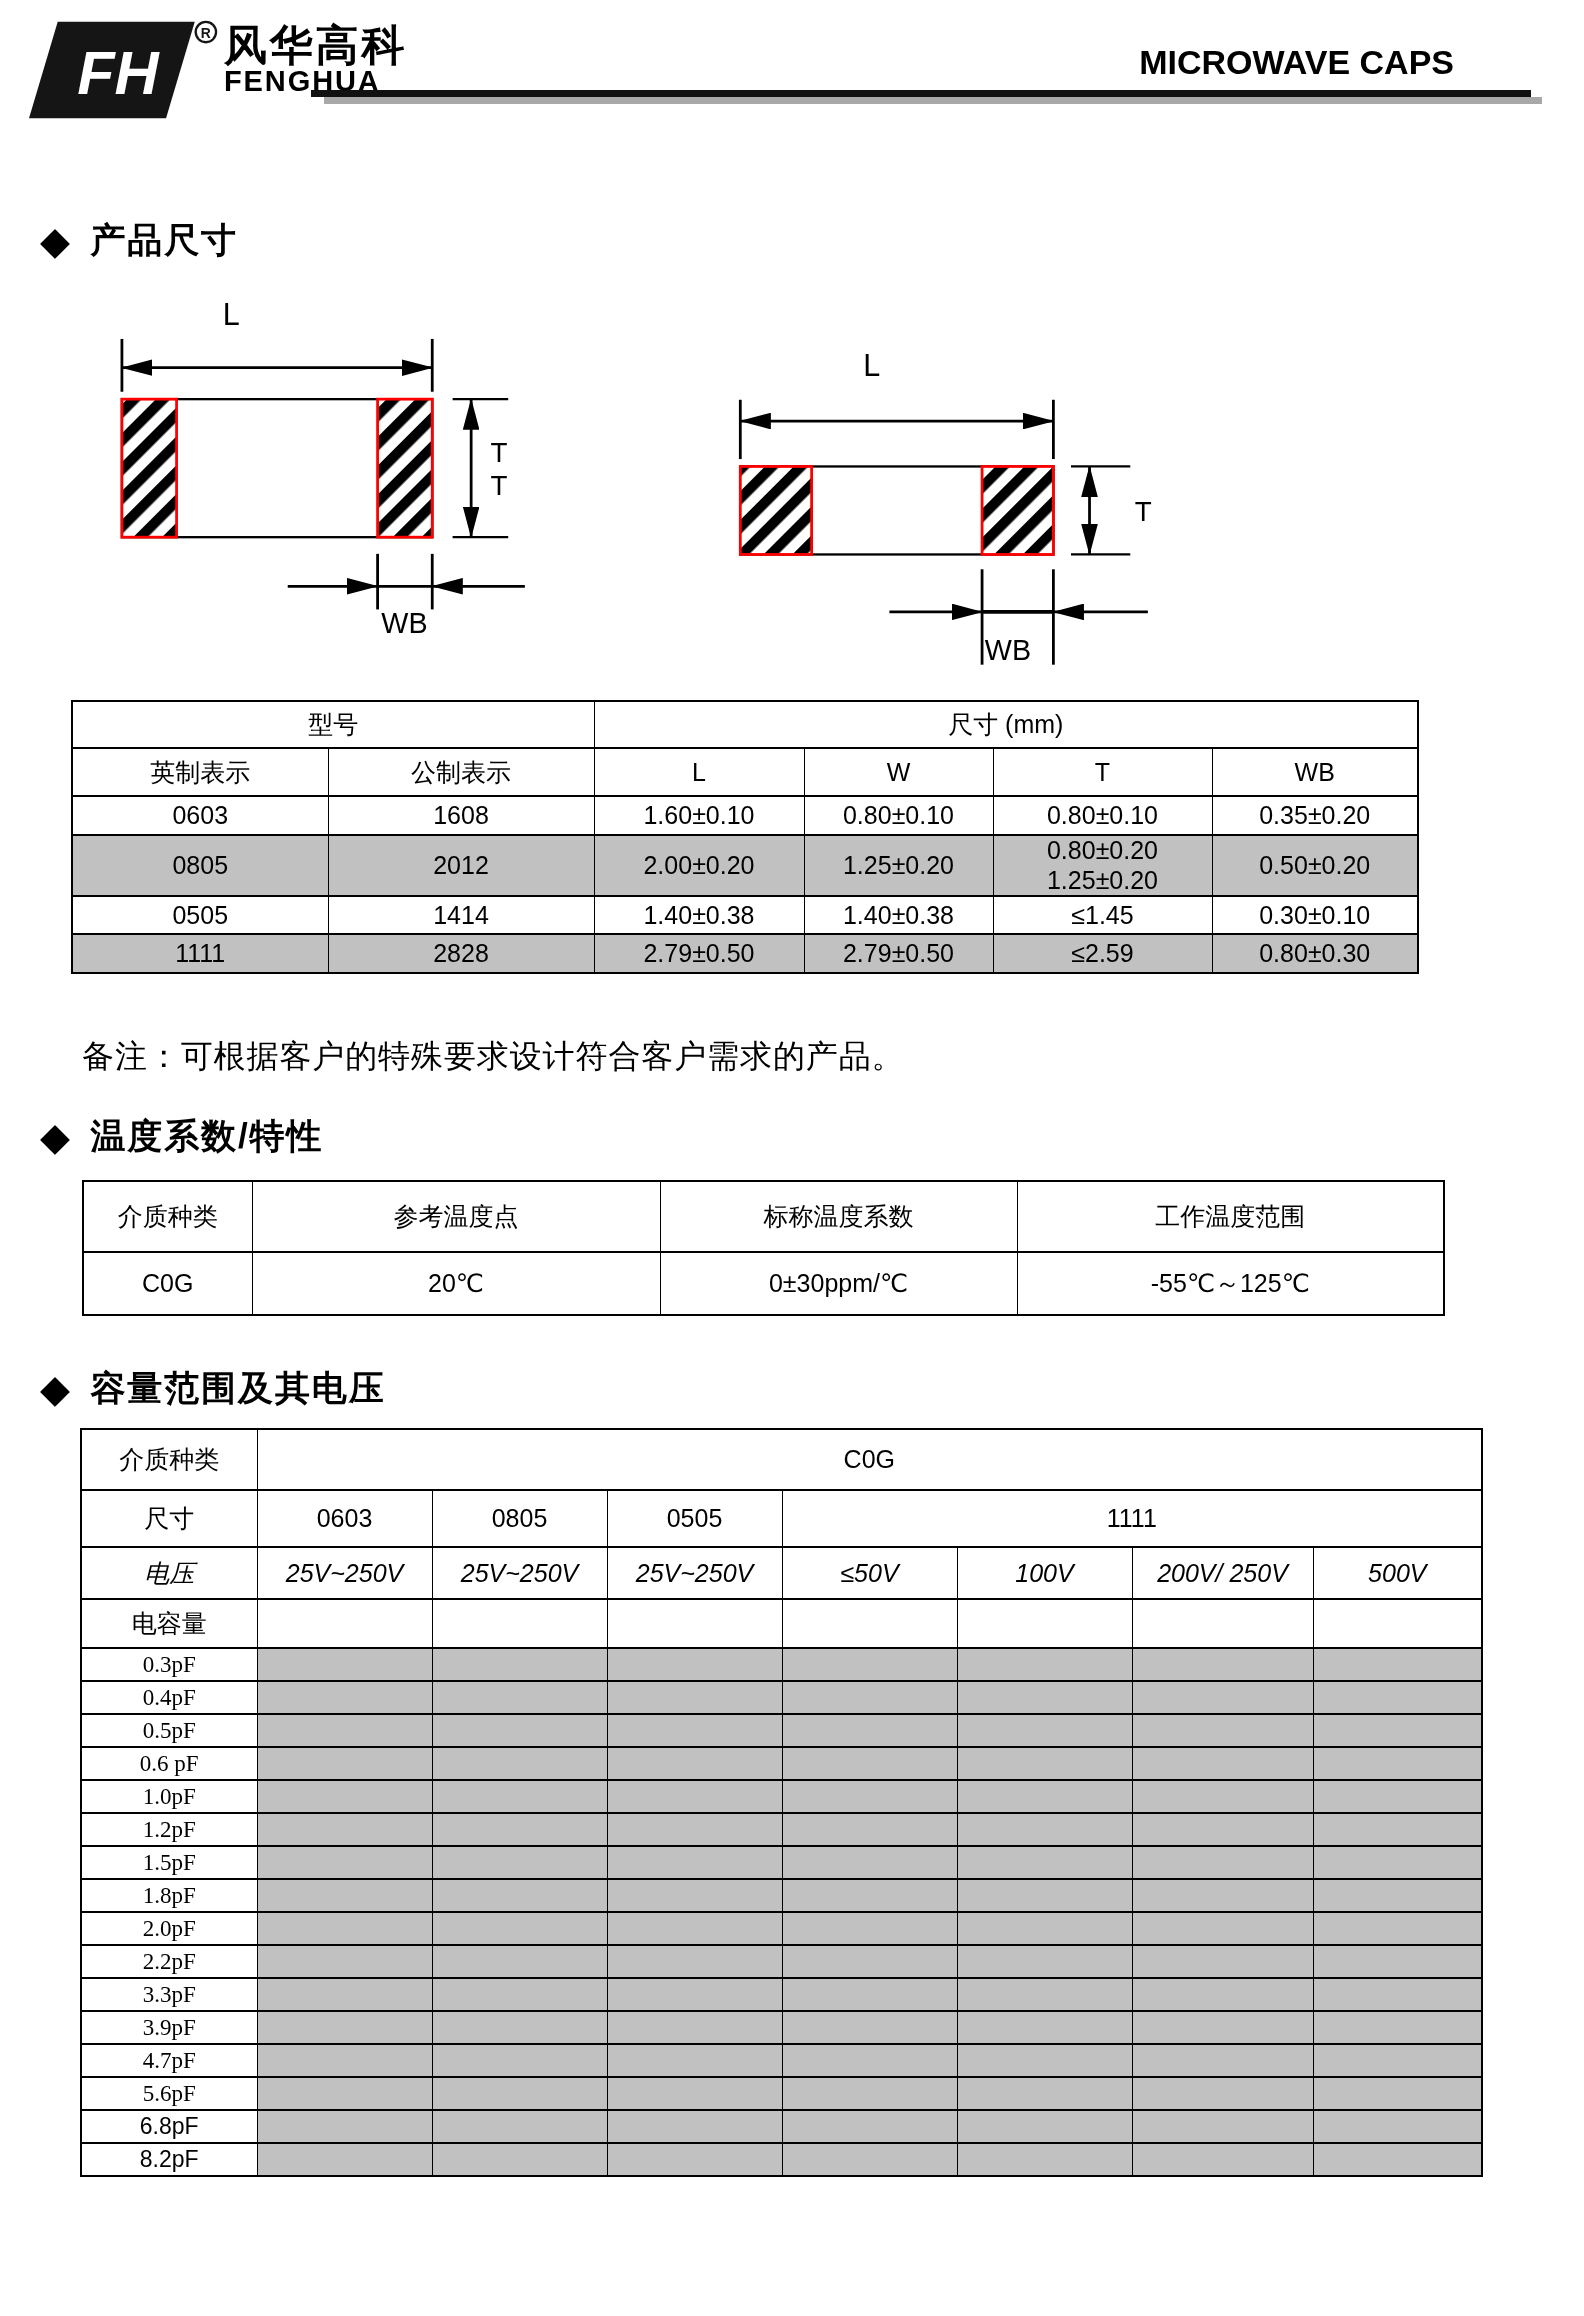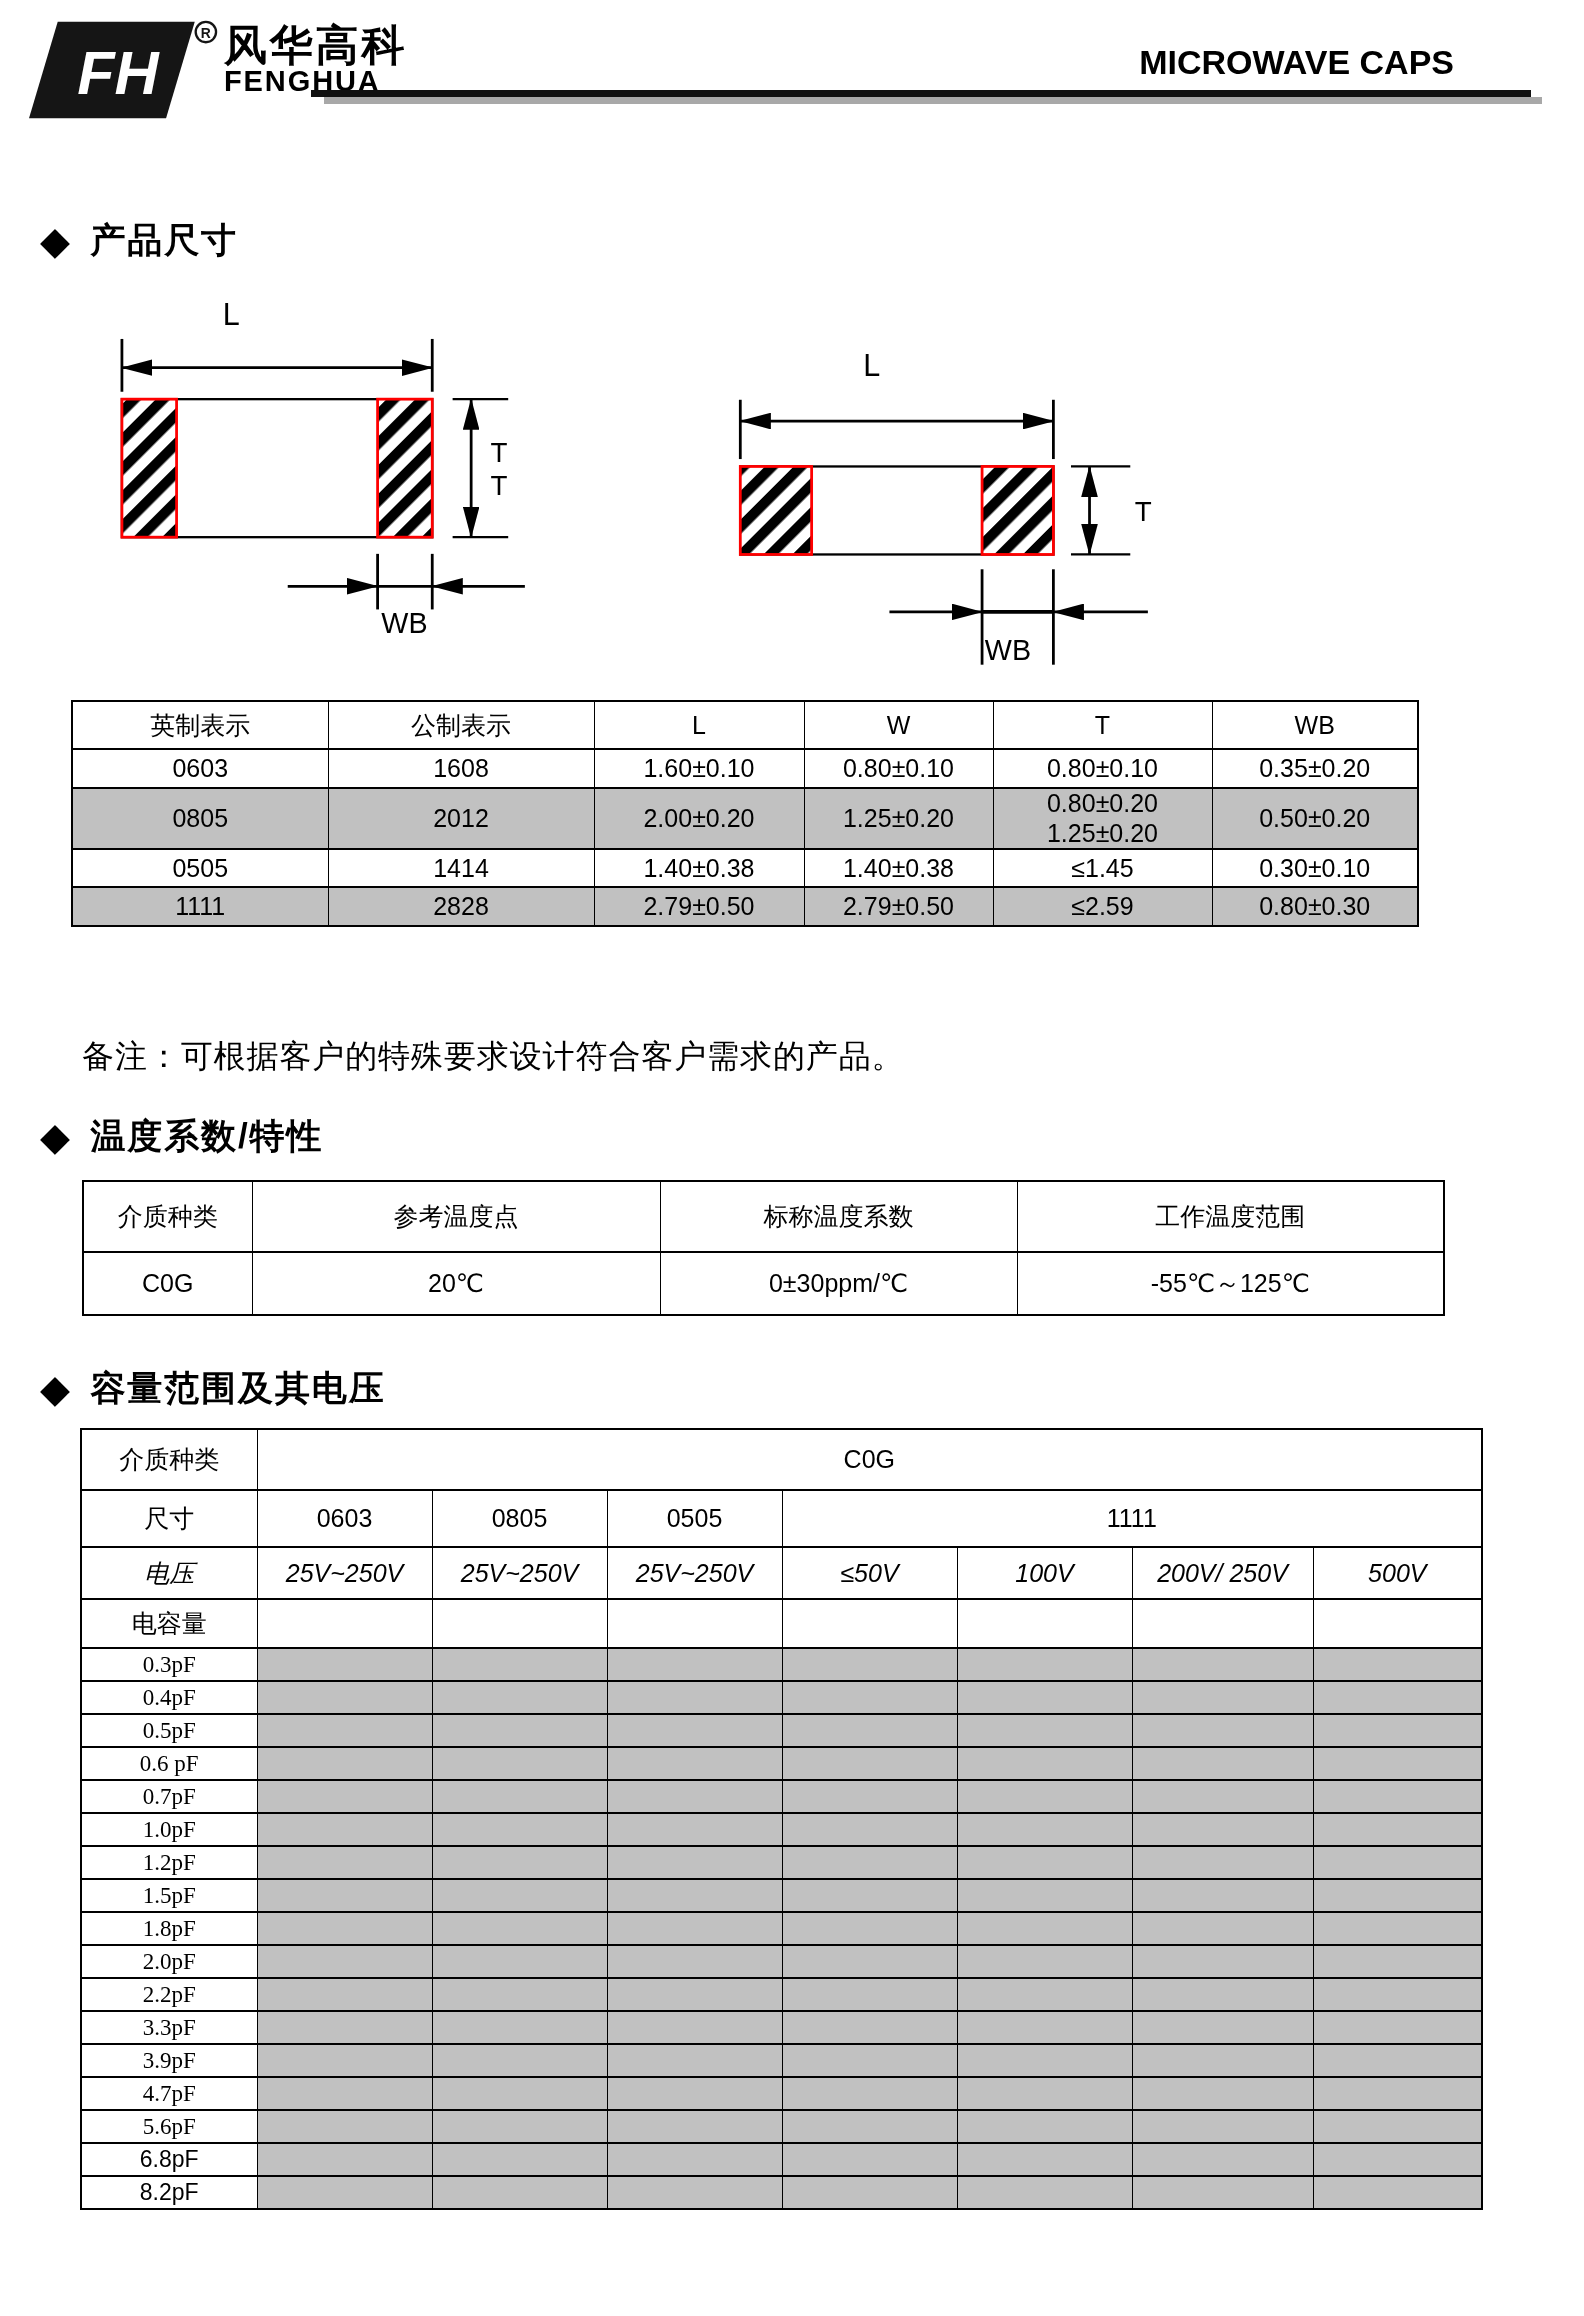--- a/index.html
+++ b/index.html
@@ -140,20 +140,24 @@
   <table class="tbl t1">
     <colgroup>
       <col style="width:256px">
         <col style="width:266px">
         <col style="width:210px">
       <col style="width:189px">
         <col style="width:219px">
         <col style="width:206px">
     </colgroup>
     <tbody>
+      <tr class="rh1">
+        <td colspan="2">型号</td>
+        <td colspan="4">尺寸 (mm)</td>
+      </tr>
       <tr class="rh2">
         <td>英制表示</td>
         <td>公制表示</td>
         <td>L</td>
         <td>W</td>
         <td>T</td>
         <td>WB</td>
       </tr>
     </tbody>
     <tbody>
@@ -307,30 +311,20 @@
           <td class="cap-serif">0.6 pF</td>
           <td class="shaded"></td>
           <td class="shaded"></td>
           <td class="shaded"></td>
           <td class="shaded"></td>
           <td class="shaded"></td>
           <td class="shaded"></td>
           <td class="shaded"></td>
         </tr>
         <tr class="cap-row">
-          <td class="cap-serif">0.7pF</td>
-          <td class="shaded"></td>
-          <td class="shaded"></td>
-          <td class="shaded"></td>
-          <td class="shaded"></td>
-          <td class="shaded"></td>
-          <td class="shaded"></td>
-          <td class="shaded"></td>
-        </tr>
-        <tr class="cap-row">
           <td class="cap-serif">1.0pF</td>
           <td class="shaded"></td>
           <td class="shaded"></td>
           <td class="shaded"></td>
           <td class="shaded"></td>
           <td class="shaded"></td>
           <td class="shaded"></td>
           <td class="shaded"></td>
         </tr>
         <tr class="cap-row">

